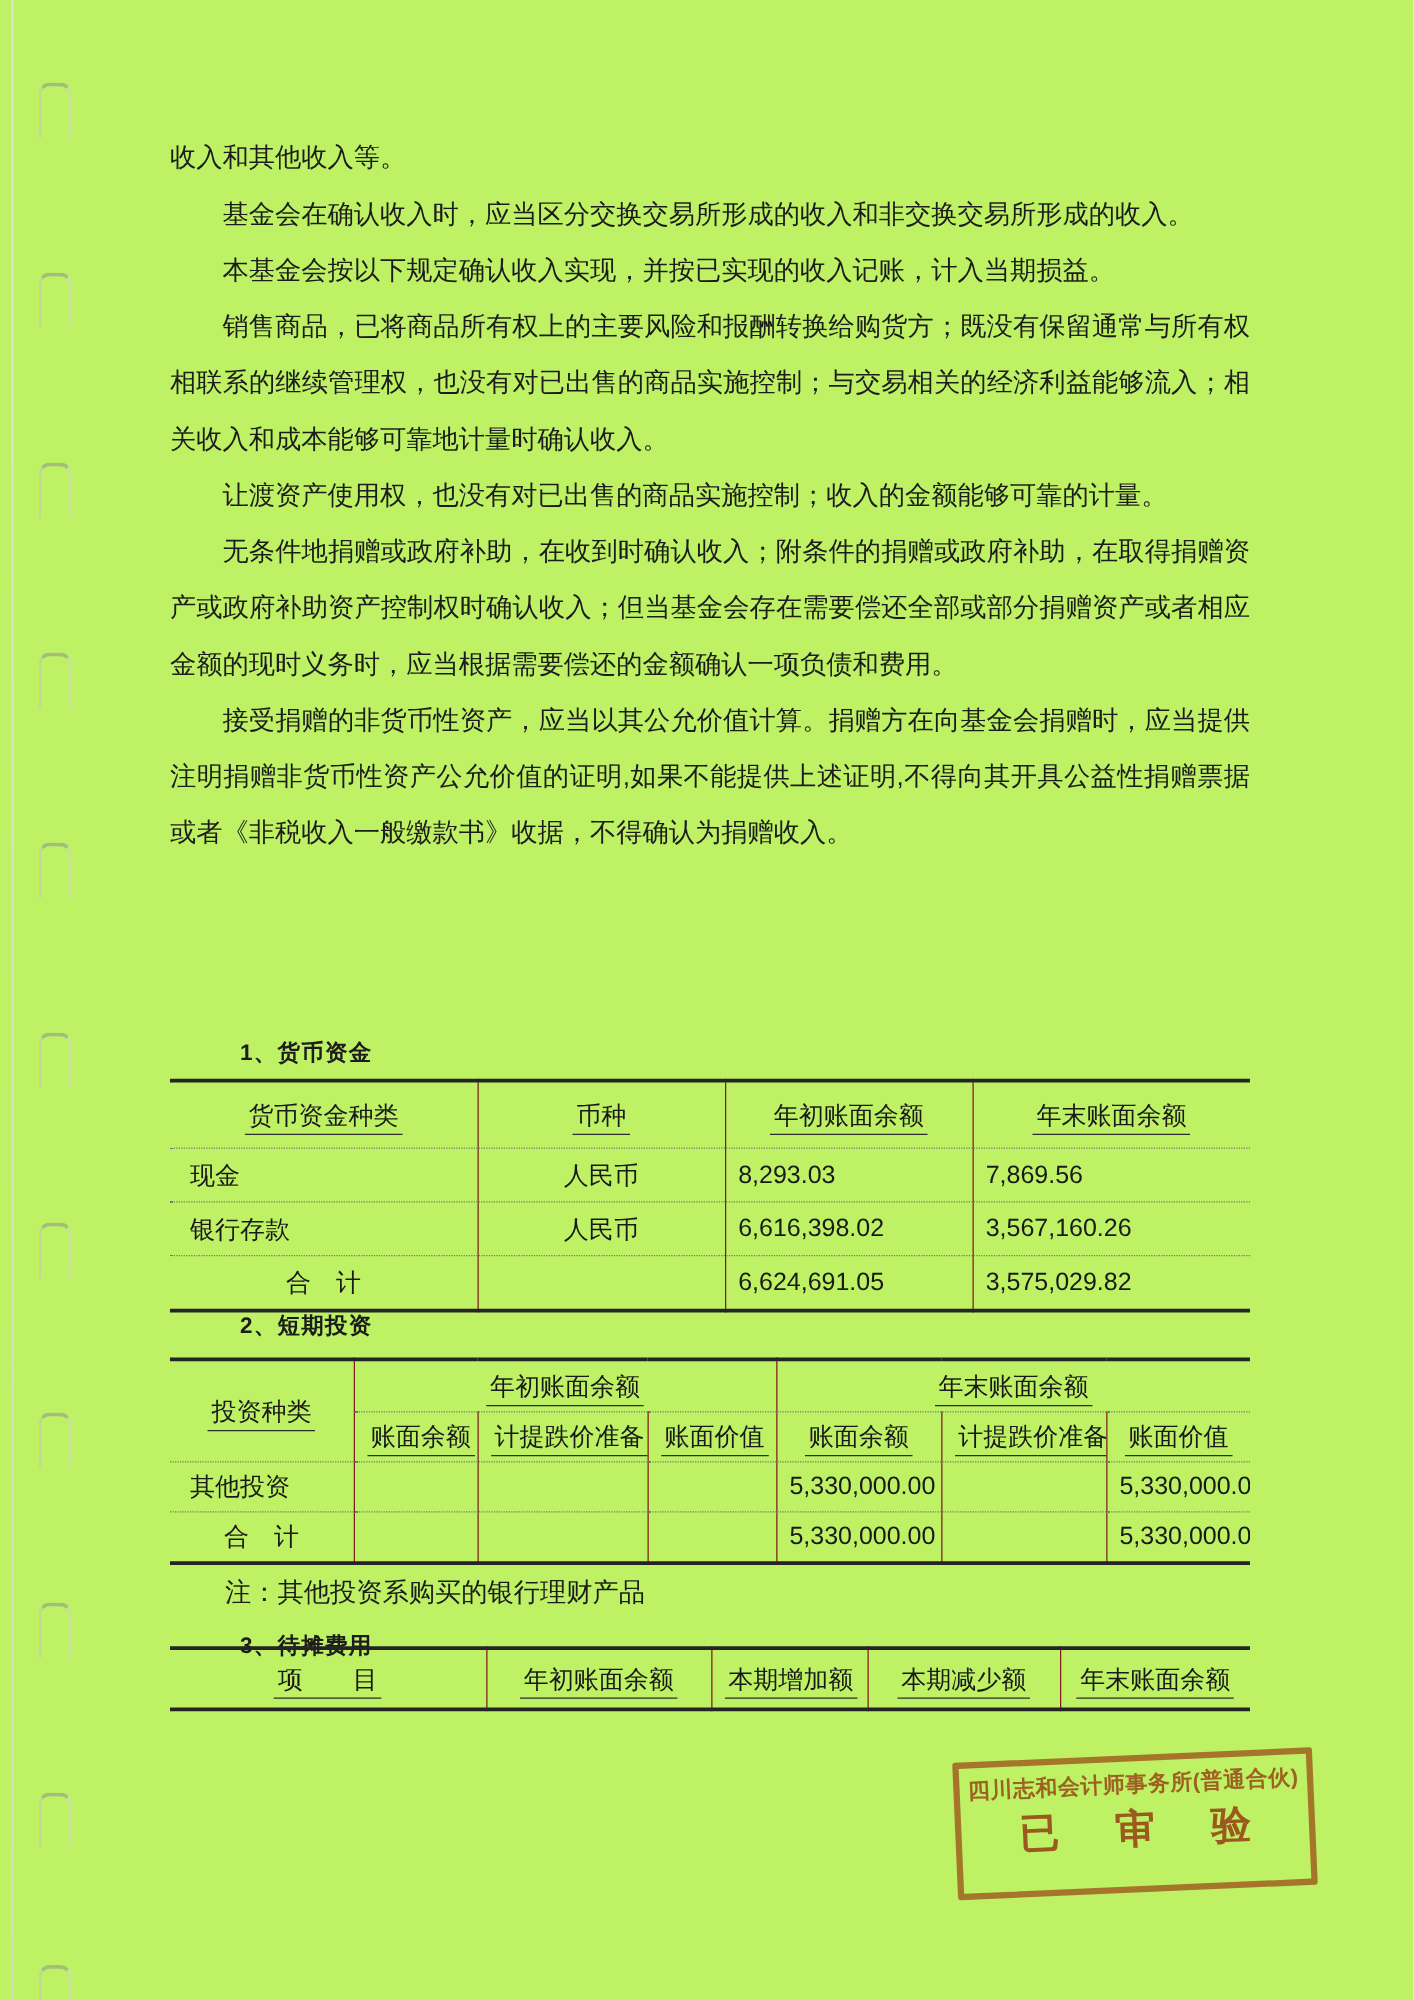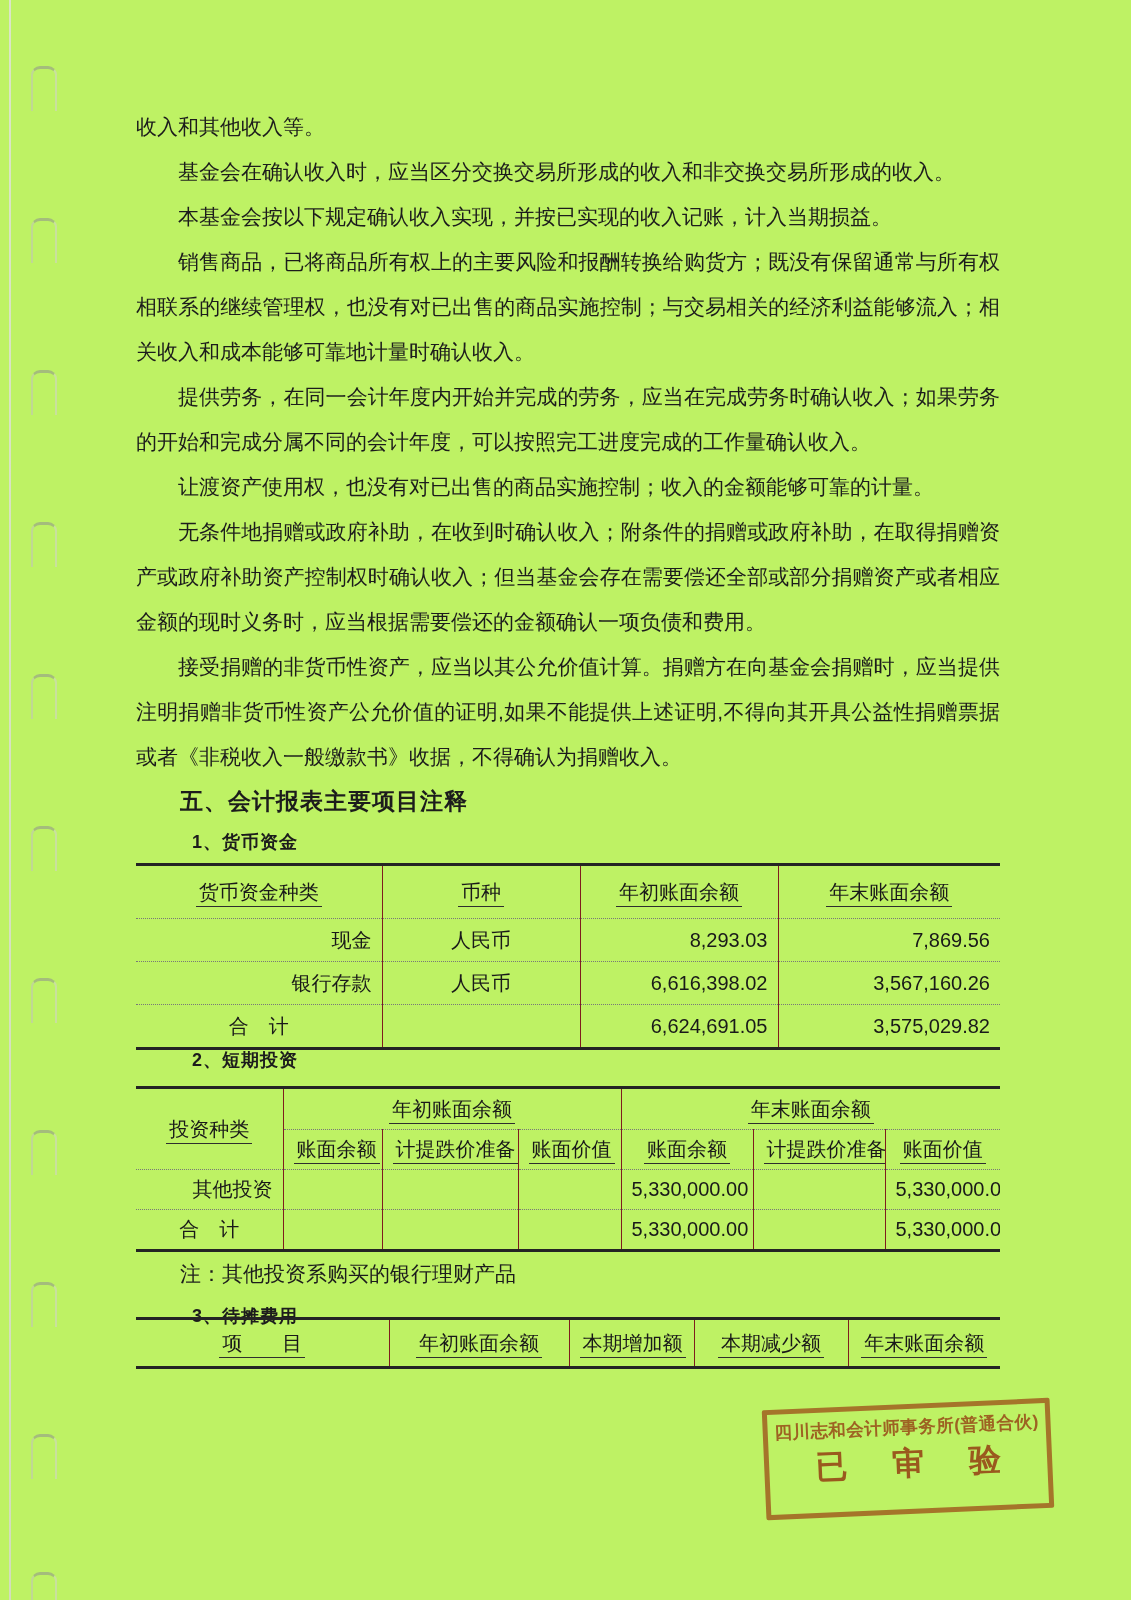--- a/index.html
+++ b/index.html
@@ -54,22 +54,22 @@
   }
   table.t td{
     padding:0 10px;
     overflow:hidden;white-space:nowrap;
     font-size:20px;color:#191919;
   }
   table.t .bl{border-left:1px solid #7f1d1d;}
   table.t tr.sep td{border-top:1px dotted #787878;}
   .u{border-bottom:1px solid #2e2e2e;padding:0 3px 3px 3px;}
   .c{text-align:center;}
-  .r{text-align:right;}
-  .l{text-align:right;padding-left:16px !important;}
+  .r{}
+  .l{text-align:left;padding-left:16px !important;}
   .t1 td{height:42px;}
   .t1 tr.head td{height:52px;}
   .t2 td{height:39px;font-size:19px;}
   .t2 tr.gh td{height:40px;}
   .t3 tr.head td{height:46px;}
   .t3 tr.data td{height:35px;}
   .tot-label{letter-spacing:0;}
   .pagenum{
     position:absolute;left:136px;top:1478px;width:864px;
     text-align:center;font-size:20px;color:#111;
@@ -115,27 +115,25 @@
   <div class="punch" style="top:1130px"></div>
   <div class="punch" style="top:1282px"></div>
   <div class="punch" style="top:1434px"></div>
   <div class="punch" style="top:1572px"></div>
 
   <div class="body-text">
     <p>收入和其他收入等。</p>
     <p class="ind">基金会在确认收入时，应当区分交换交易所形成的收入和非交换交易所形成的收入。</p>
     <p class="ind">本基金会按以下规定确认收入实现，并按已实现的收入记账，计入当期损益。</p>
     <p class="ind">销售商品，已将商品所有权上的主要风险和报酬转换给购货方；既没有保留通常与所有权相联系的继续管理权，也没有对已出售的商品实施控制；与交易相关的经济利益能够流入；相关收入和成本能够可靠地计量时确认收入。</p>
-    <p class="ind">提供劳务，在同一会计年度内开始并完成的劳务，应当在完成劳务时确认收入；如果劳务的开始和完成分属不同的会计年度，可以按照完工进度完成的工作量确认收入。</p>
     <p class="ind">让渡资产使用权，也没有对已出售的商品实施控制；收入的金额能够可靠的计量。</p>
     <p class="ind">无条件地捐赠或政府补助，在收到时确认收入；附条件的捐赠或政府补助，在取得捐赠资产或政府补助资产控制权时确认收入；但当基金会存在需要偿还全部或部分捐赠资产或者相应金额的现时义务时，应当根据需要偿还的金额确认一项负债和费用。</p>
     <p class="ind">接受捐赠的非货币性资产，应当以其公允价值计算。捐赠方在向基金会捐赠时，应当提供注明捐赠非货币性资产公允价值的证明,如果不能提供上述证明,不得向其开具公益性捐赠票据或者《非税收入一般缴款书》收据，不得确认为捐赠收入。</p>
   </div>
 
-  <div class="h-main">五、会计报表主要项目注释</div>
   <div class="h-sub" style="top:830px">1、货币资金</div>
 
   <div class="tblwrap" style="top:863px">
     <table class="t t1">
       <colgroup>
           <col style="width:246px">
           <col style="width:198px">
           <col style="width:198px">
           <col>
         </colgroup>

